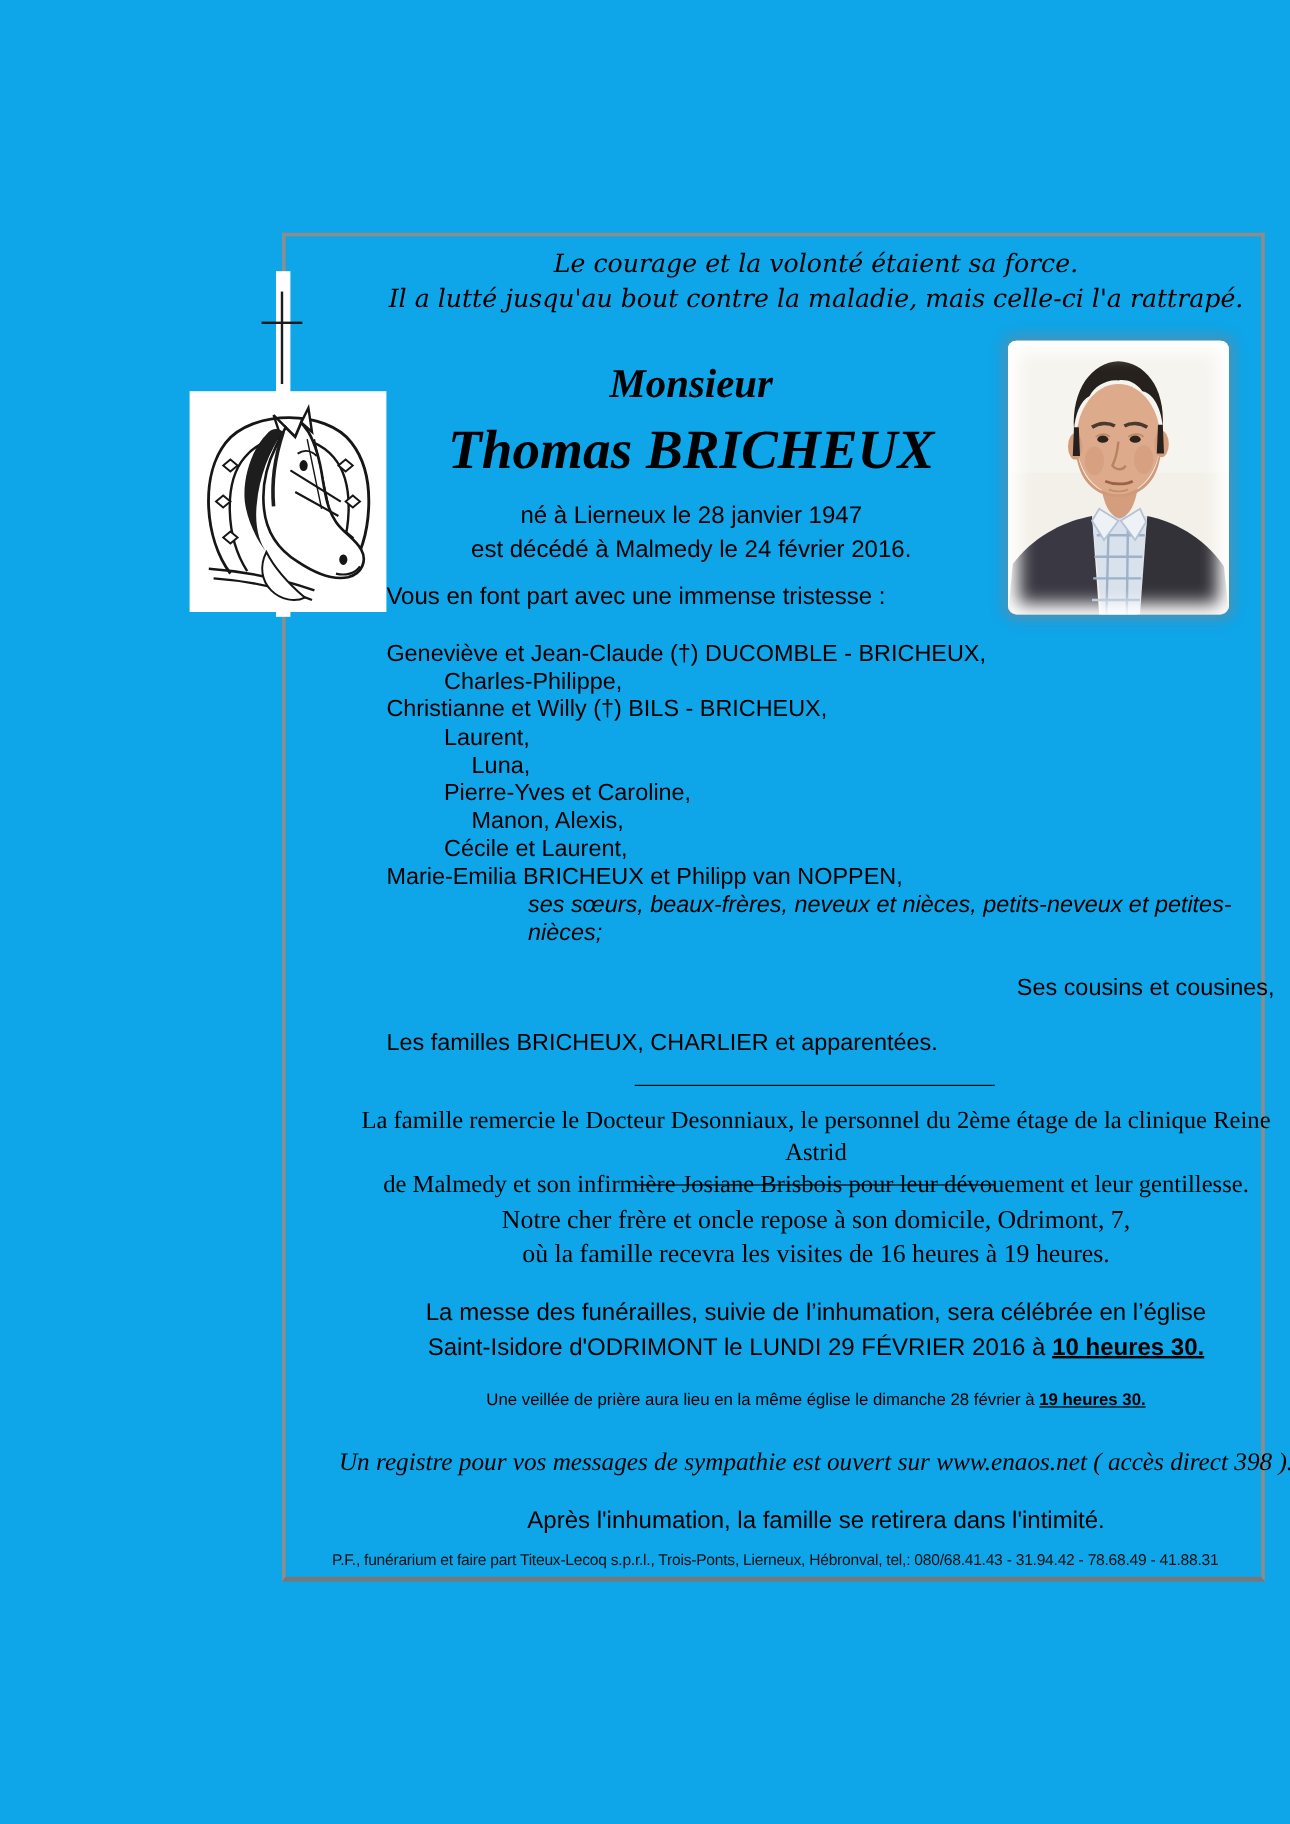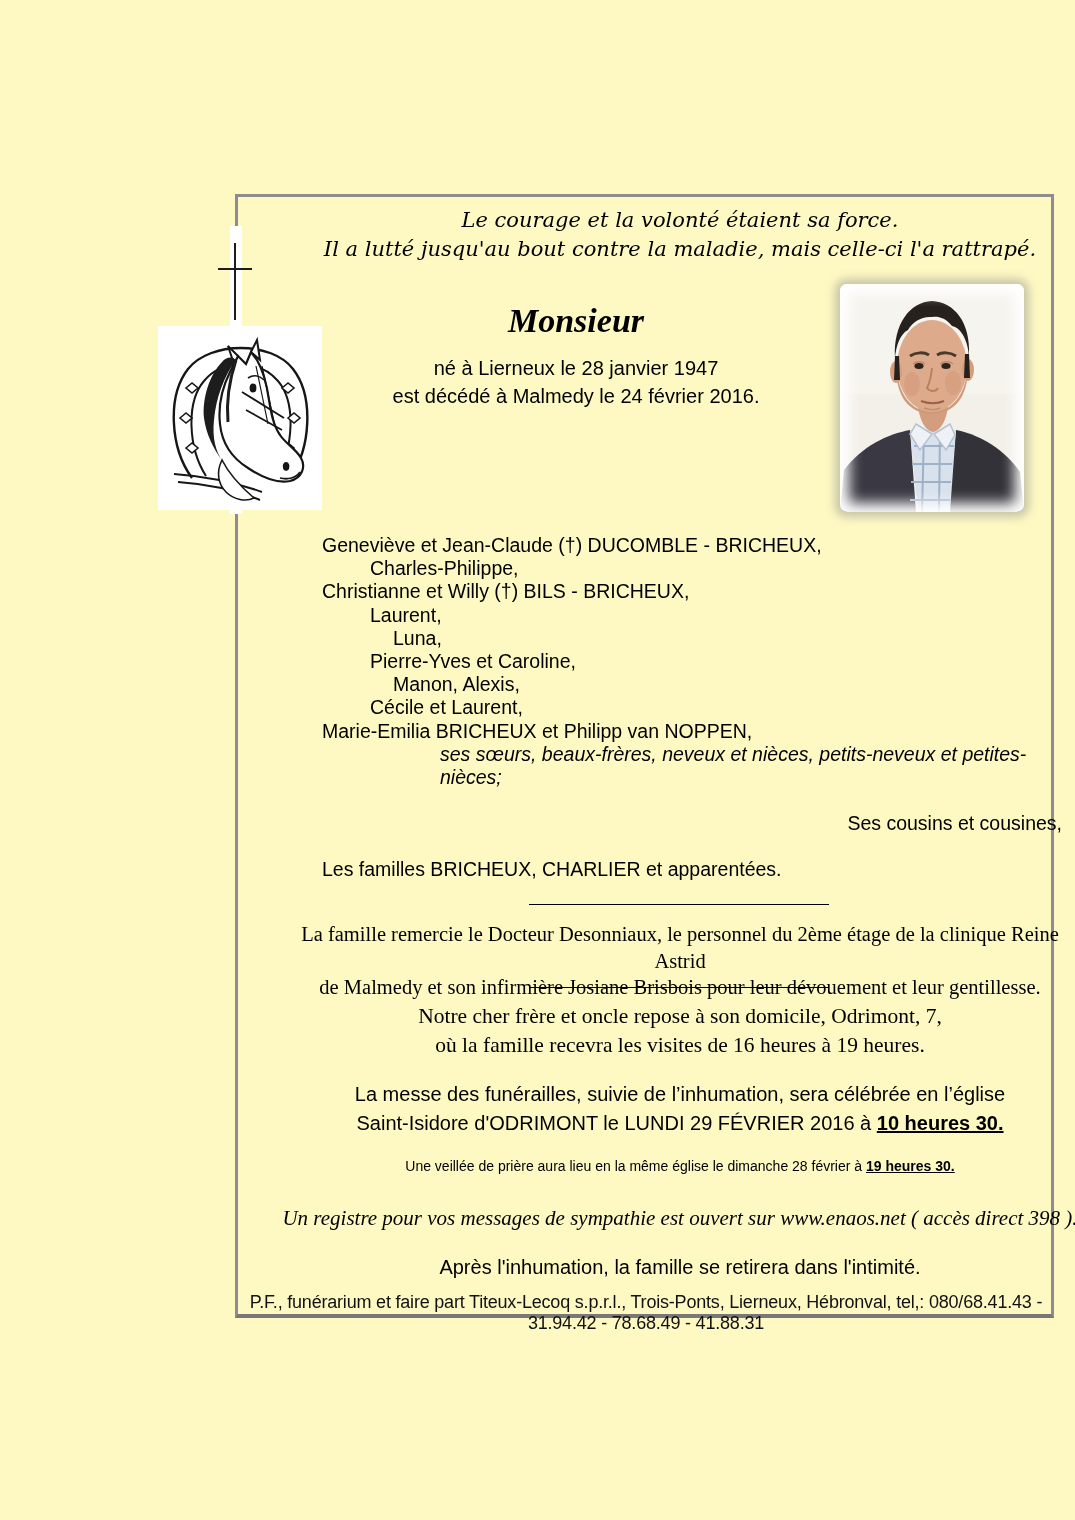--- a/index.html
+++ b/index.html
@@ -1,17 +1,17 @@
 <!DOCTYPE html>
 <html><head>
 <meta charset="utf-8">
 <style>
   html,body{margin:0;padding:0;background:#ffffff;}
   body{width:1075px;height:1520px;position:relative;font-family:"Liberation Sans",sans-serif;color:#000;}
-  .page{position:absolute;inset:0;background:#fef9c3;overflow:hidden;}
+  .page{position:absolute;inset:0;background:#0ea5e9;overflow:hidden;}
 
   
   .card-border{position:absolute;left:235px;top:194px;width:813px;height:1117px;
     border:3px solid #8d8d8d;border-bottom:4px solid #787878;}
   .border-gap{position:absolute;left:230px;top:226px;width:12px;height:288px;background:#fff;}
 
   
   .cross-v{position:absolute;left:234px;top:243px;width:1.6px;height:77px;background:#1c1c1c;}
   .cross-h{position:absolute;left:218px;top:268px;width:34px;height:1.6px;background:#1c1c1c;}
 
@@ -51,21 +51,21 @@
   .repose{position:absolute;left:320px;top:1002px;width:720px;text-align:center;
     font-family:"Liberation Serif",serif;font-weight:normal;font-size:21.5px;line-height:29px;}
 
   .mass{position:absolute;left:320px;top:1080px;width:720px;text-align:center;font-size:20px;line-height:29px;}
   .strongtime{font-weight:bold;text-decoration:underline;}
   .vigil{position:absolute;left:300px;top:1158px;width:760px;text-align:center;font-size:14px;}
   .register{position:absolute;left:280px;top:1206px;width:800px;text-align:center;
     font-family:"Liberation Serif",serif;font-style:italic;font-size:21px;}
   .closing{position:absolute;left:320px;top:1256px;width:720px;text-align:center;font-size:20px;}
   .footer{position:absolute;left:237px;top:1292px;width:818px;text-align:center;
-    font-size:18px;letter-spacing:-0.2px;color:#111;}
+    font-size:13px;letter-spacing:-0.2px;color:#111;}
 </style>
 </head>
 <body>
 
 <div class="page">
 
   <div class="card-border"></div>
   <div class="border-gap"></div>
 
   <div class="cross-v"></div>
@@ -151,26 +151,28 @@
     <div class="photo-feather"></div>
   </div>
 
   <div class="quote">
     <div>Le courage et la volonté étaient sa force.</div>
     <div>Il a lutté jusqu'au bout contre la maladie, mais celle-ci l'a rattrapé.</div>
   </div>
 
   <div class="title-block">
     <div class="title-mons">Monsieur</div>
+    <div class="title-name">Thomas BRICHEUX</div>
     <div class="title-dates">
       <div>né à Lierneux le 28 janvier 1947</div>
       <div>est décédé à Malmedy le 24 février 2016.</div>
     </div>
   </div>
 
+  <div class="intro">Vous en font part avec une immense tristesse :</div>
 
   <div class="family">
     <div>Geneviève et Jean-Claude (†) DUCOMBLE - BRICHEUX,</div>
     <div class="i1">Charles-Philippe,</div>
     <div>Christianne et Willy (†) BILS - BRICHEUX,</div>
     <div class="i1">Laurent,</div>
     <div class="i2">Luna,</div>
     <div class="i1">Pierre-Yves et Caroline,</div>
     <div class="i2">Manon, Alexis,</div>
     <div class="i1">Cécile et Laurent,</div>

